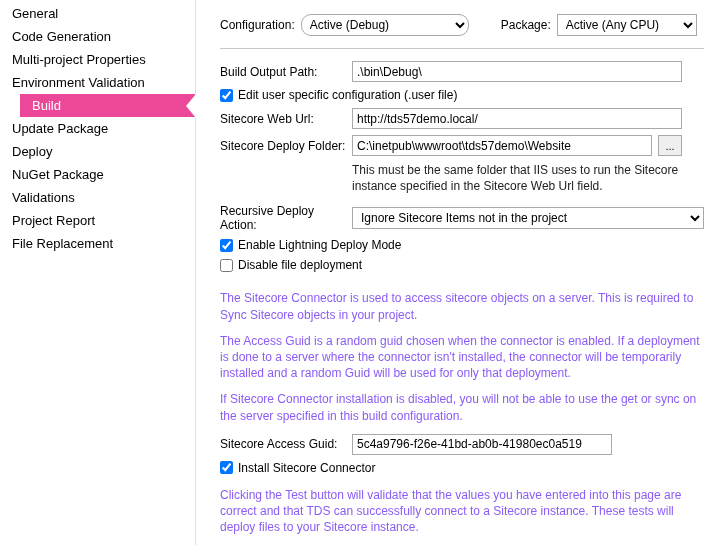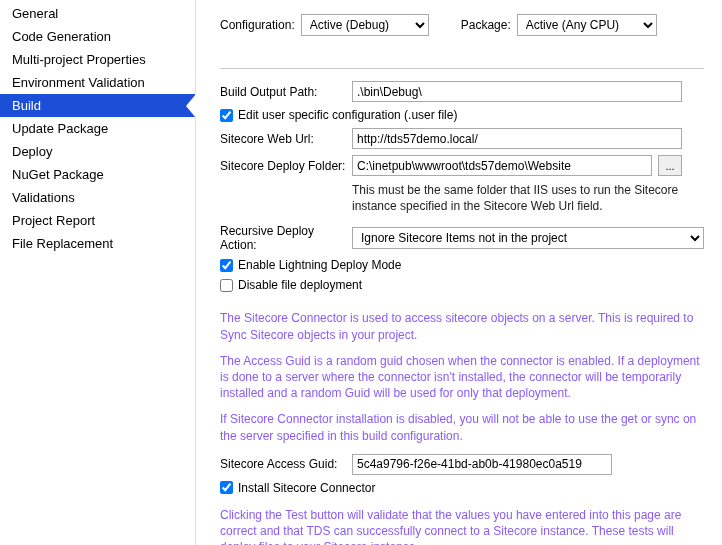--- a/index.html
+++ b/index.html
@@ -19,40 +19,41 @@
       padding: 2px 0;
       flex-shrink: 0;
     }
     .sidebar-item {
       padding: 4px 12px;
       cursor: pointer;
       font-size: 13px;
       position: relative;
     }
     .sidebar-item.active {
-      background: #1d4ed8;
+      background: #ec4899;
       color: #fff;
+      margin-left: 20px;
     }
     .sidebar-item.active::after {
       content: "";
       position: absolute;
       right: -1px;
       top: 0;
       width: 0;
       height: 0;
       border-top: 12px solid transparent;
       border-bottom: 12px solid transparent;
       border-right: 10px solid #fff;
     }
     .main {
       flex: 1;
       padding: 14px 18px 14px 24px;
       overflow-y: auto;
     }
-    .topbar { display:flex; align-items:center; gap:6px; margin-bottom:32px; }
+    .topbar { display:flex; align-items:center; gap:6px; margin-bottom:12px; }
     .topbar label { font-size:12px; }
     select, input[type="text"] {
       font: inherit;
       border: 1px solid #a9a9a9;
       padding: 2px 4px;
       background: #fff;
       height: 21px;
     }
     select { height: 22px; }
     .divider {
@@ -101,21 +102,21 @@
   <div class="sidebar-item"><span>NuGet Package</span></div>
   <div class="sidebar-item"><span>Validations</span></div>
   <div class="sidebar-item"><span>Project Report</span></div>
   <div class="sidebar-item"><span>File Replacement</span></div>
 </div>
 
 <div class="main">
 
   <div class="topbar">
     <label>Configuration:</label>
-    <select style="width:128px;">
+    <select style="width:168px;border-radius:10px;">
       <option>Active (Debug)</option>
     </select>
     <span style="width:20px;"></span>
     <label>Package:</label>
     <select style="width:140px;">
       <option>Active (Any CPU)</option>
     </select>
   </div>
 
   <hr class="divider">

